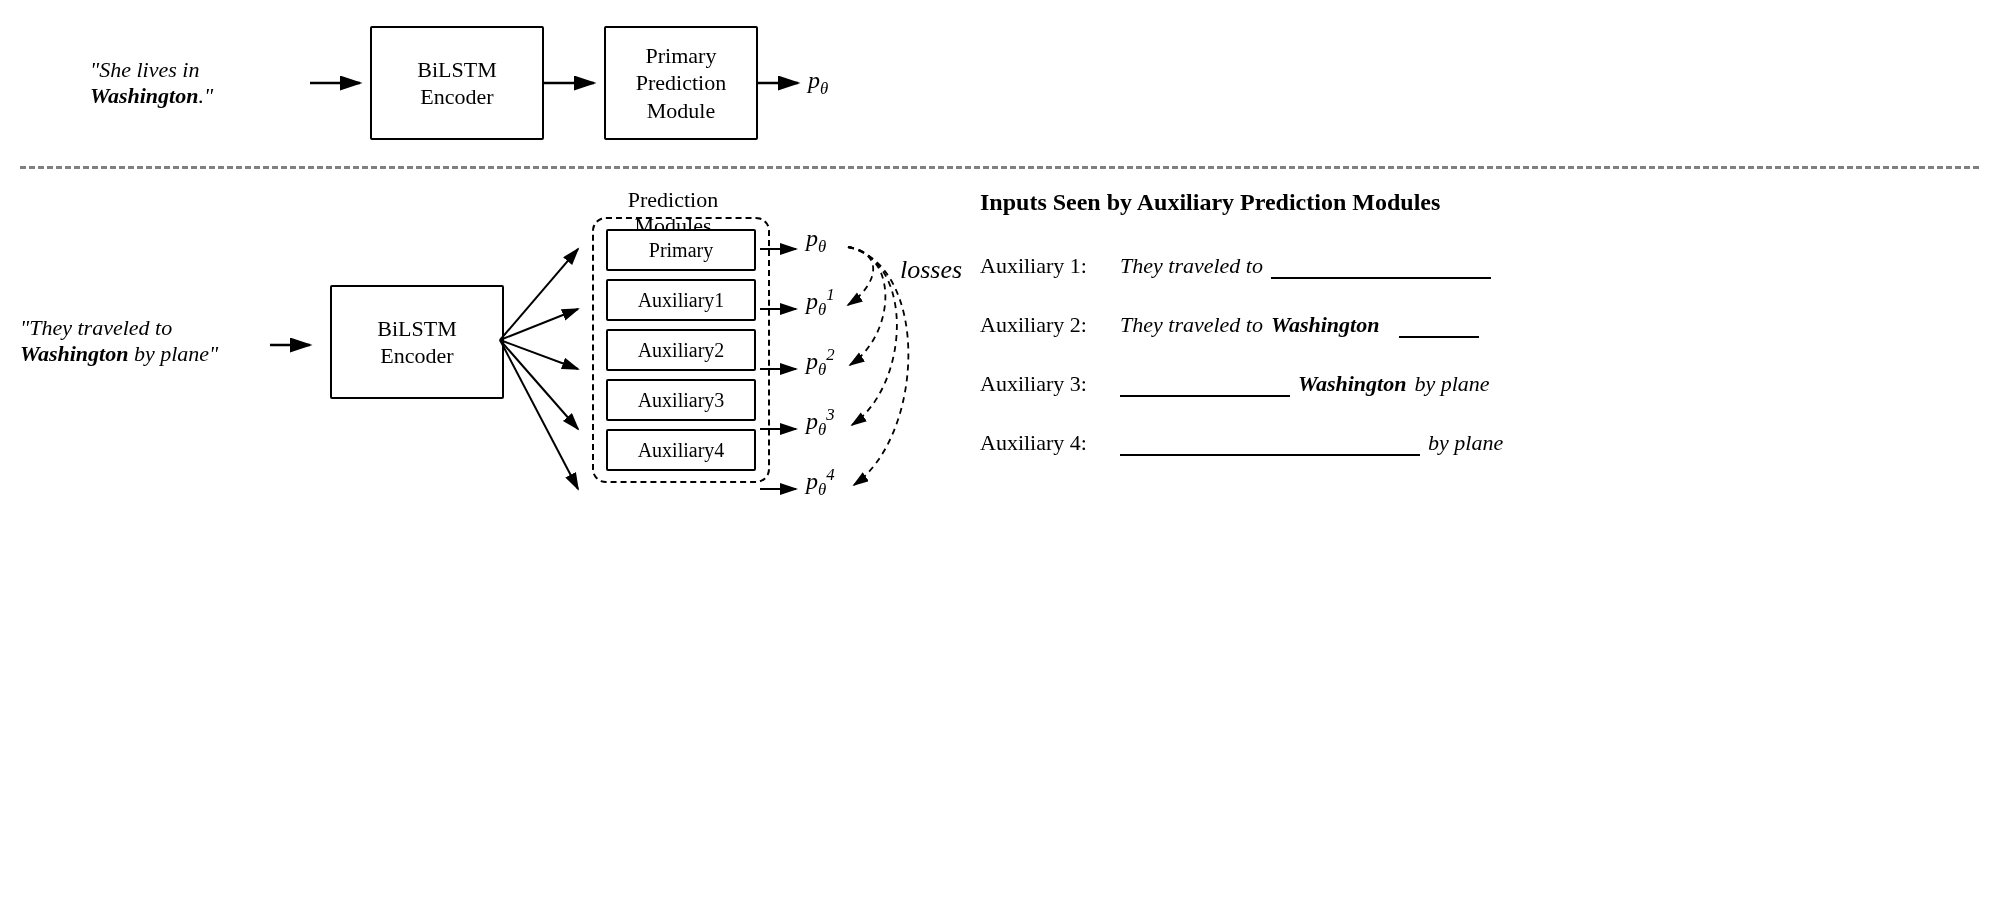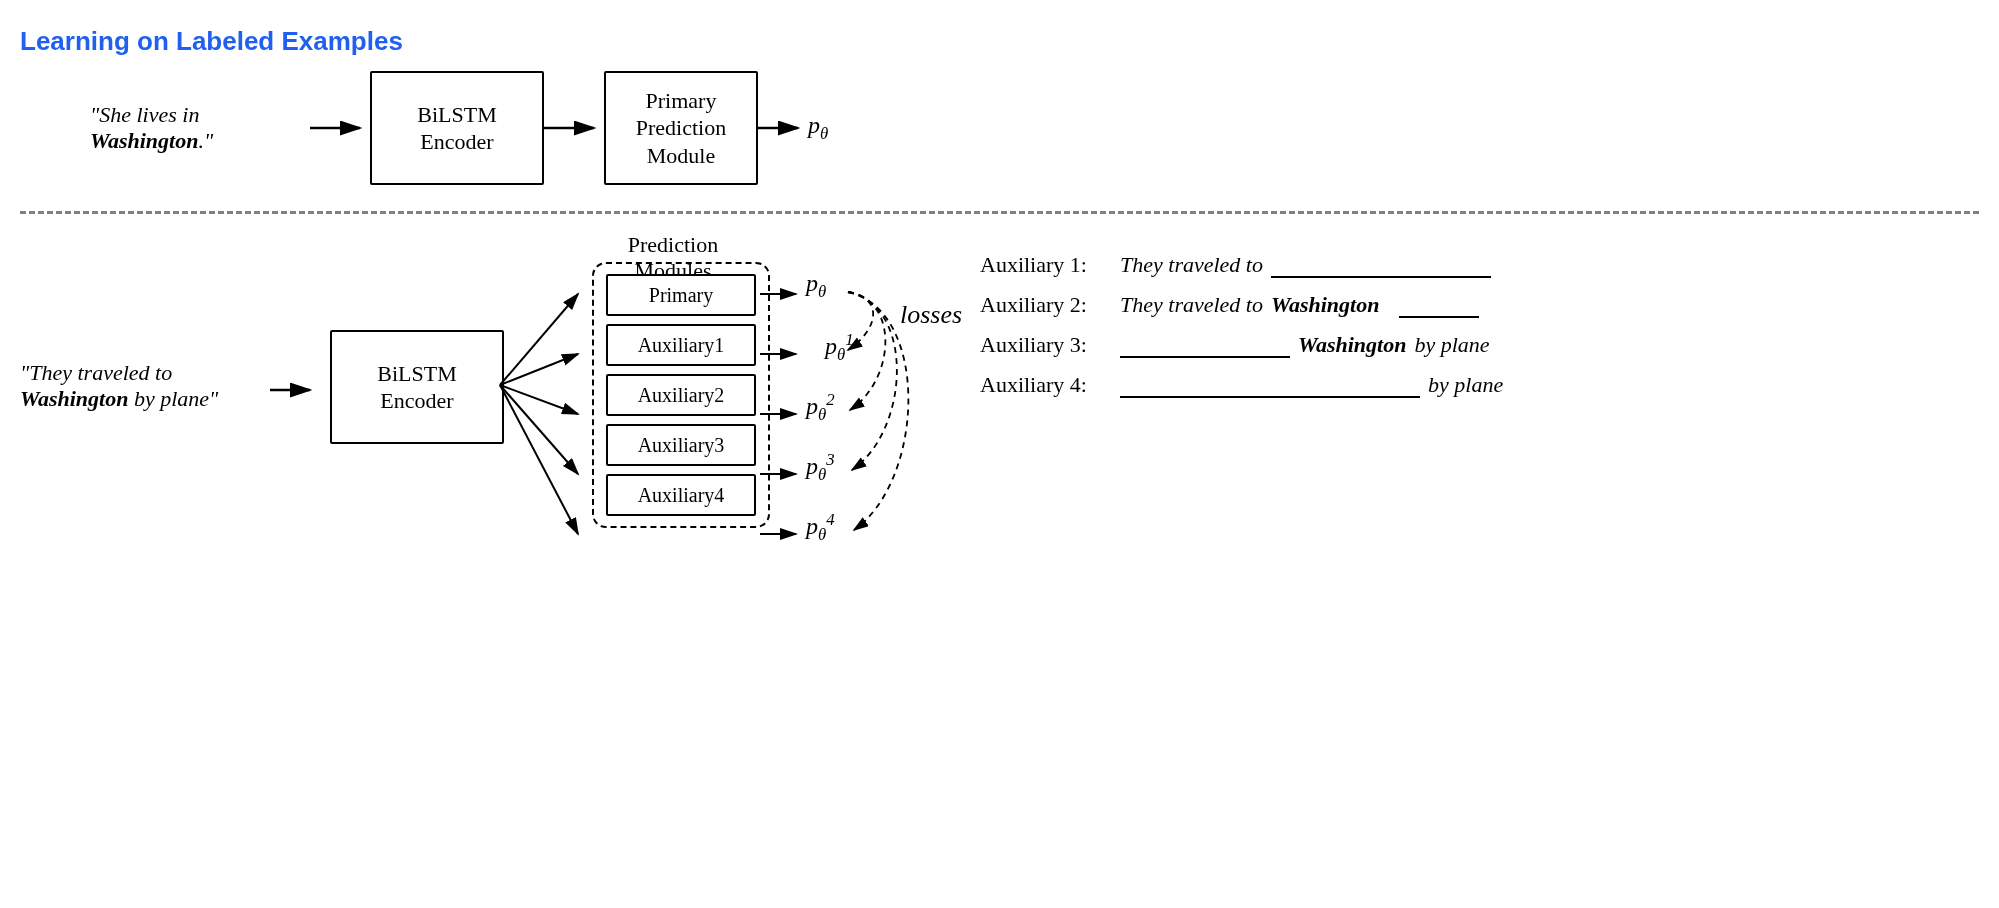--- a/index.html
+++ b/index.html
@@ -73,36 +73,35 @@
   }
   .modules-title {
     font-family: "Times New Roman", serif;
     font-size:22px;
     text-align:center;
   }
 
   
   .inputs-table { margin-top:18px; font-size:22px; }
   .inputs-table .irow { display:flex; align-items:flex-end; margin-bottom:14px; }
-  .inputs-table .label { width:140px; flex:0 0 auto; }
+  .inputs-table .label { width:140px; flex:0 0 auto;margin-top:19px; }
   .blank {
     display:inline-block;
     border-bottom: 2px solid #000;
     height: 1.05em;
     vertical-align: bottom;
   }
   .gap  { display:inline-block; width:8px; }
 
   svg { overflow: visible; }
 </style>
 </head>
 <body>
 
 <div>
-  <div class="heading">Learning on Labeled Examples</div>
 
   <div class="row" style="align-items:center; margin-left:70px; margin-top:6px;">
 
     <div style="width:220px;">
       <span class="italic">"She lives in </span><br>
       <span class="bolditalic">Washington</span><span class="italic">."</span>
     </div>
 
     <svg width="60" height="20">
       <defs>
@@ -203,21 +202,21 @@
           </defs>
         <line x1="0" y1="24" x2="36" y2="24" stroke="#000" stroke-width="2" marker-end="url(#ah5)"></line>
         <line x1="0" y1="84" x2="36" y2="84" stroke="#000" stroke-width="2" marker-end="url(#ah5)"></line>
         <line x1="0" y1="144" x2="36" y2="144" stroke="#000" stroke-width="2" marker-end="url(#ah5)"></line>
         <line x1="0" y1="204" x2="36" y2="204" stroke="#000" stroke-width="2" marker-end="url(#ah5)"></line>
         <line x1="0" y1="264" x2="36" y2="264" stroke="#000" stroke-width="2" marker-end="url(#ah5)"></line>
       </svg>
 
       <div style="position:absolute; left:786px; top:30px;">
         <div class="ptheta" style="height:60px;"><span>p</span><sub>θ</sub></div>
-        <div class="ptheta" style="height:60px;margin-left:19px;"><span>p</span><sub>θ</sub><sup>1</sup></div>
+        <div class="ptheta" style="height:60px;"><span>p</span><sub>θ</sub><sup>1</sup></div>
         <div class="ptheta" style="height:60px;"><span>p</span><sub>θ</sub><sup>2</sup></div>
         <div class="ptheta" style="height:60px;"><span>p</span><sub>θ</sub><sup>3</sup></div>
         <div class="ptheta" style="height:60px;"><span>p</span><sub>θ</sub><sup>4</sup></div>
       </div>
 
       <svg width="120" height="320" style="position:absolute; left:810px; top:30px;">
         <defs>
             <marker id="ah6" markerWidth="10" markerHeight="10" refX="8" refY="3" orient="auto">
           <path d="M0,0 L9,3 L0,6 Z" fill="#000"></path>
             </marker>
@@ -225,20 +224,21 @@
         <path d="M18,22 C 55,28 48,60 18,80" fill="none" stroke="#000" stroke-width="1.8" stroke-dasharray="6,5" marker-end="url(#ah6)"></path>
         <path d="M18,22 C 70,30 65,110 20,140" fill="none" stroke="#000" stroke-width="1.8" stroke-dasharray="6,5" marker-end="url(#ah6)"></path>
         <path d="M18,22 C 85,35 80,160 22,200" fill="none" stroke="#000" stroke-width="1.8" stroke-dasharray="6,5" marker-end="url(#ah6)"></path>
         <path d="M18,22 C100,40 95,210 24,260" fill="none" stroke="#000" stroke-width="1.8" stroke-dasharray="6,5" marker-end="url(#ah6)"></path>
       </svg>
       <span class="serif" style="position:absolute; left:880px; top:60px; font-size:26px;font-style:italic;">losses</span>
     </div>
   </div>
 
   <div style="flex:1 1 auto; min-width:520px; margin-top:-6px;">
+    <div class="subhead">Inputs Seen by Auxiliary Prediction Modules</div>
 
     <div class="inputs-table">
 
       <div class="irow">
         <span class="label serif">Auxiliary 1:</span>
         <span class="italic">They traveled to</span>
           <span class="gap"></span>
         <span class="blank" style="width:220px;"></span>
       </div>
 

